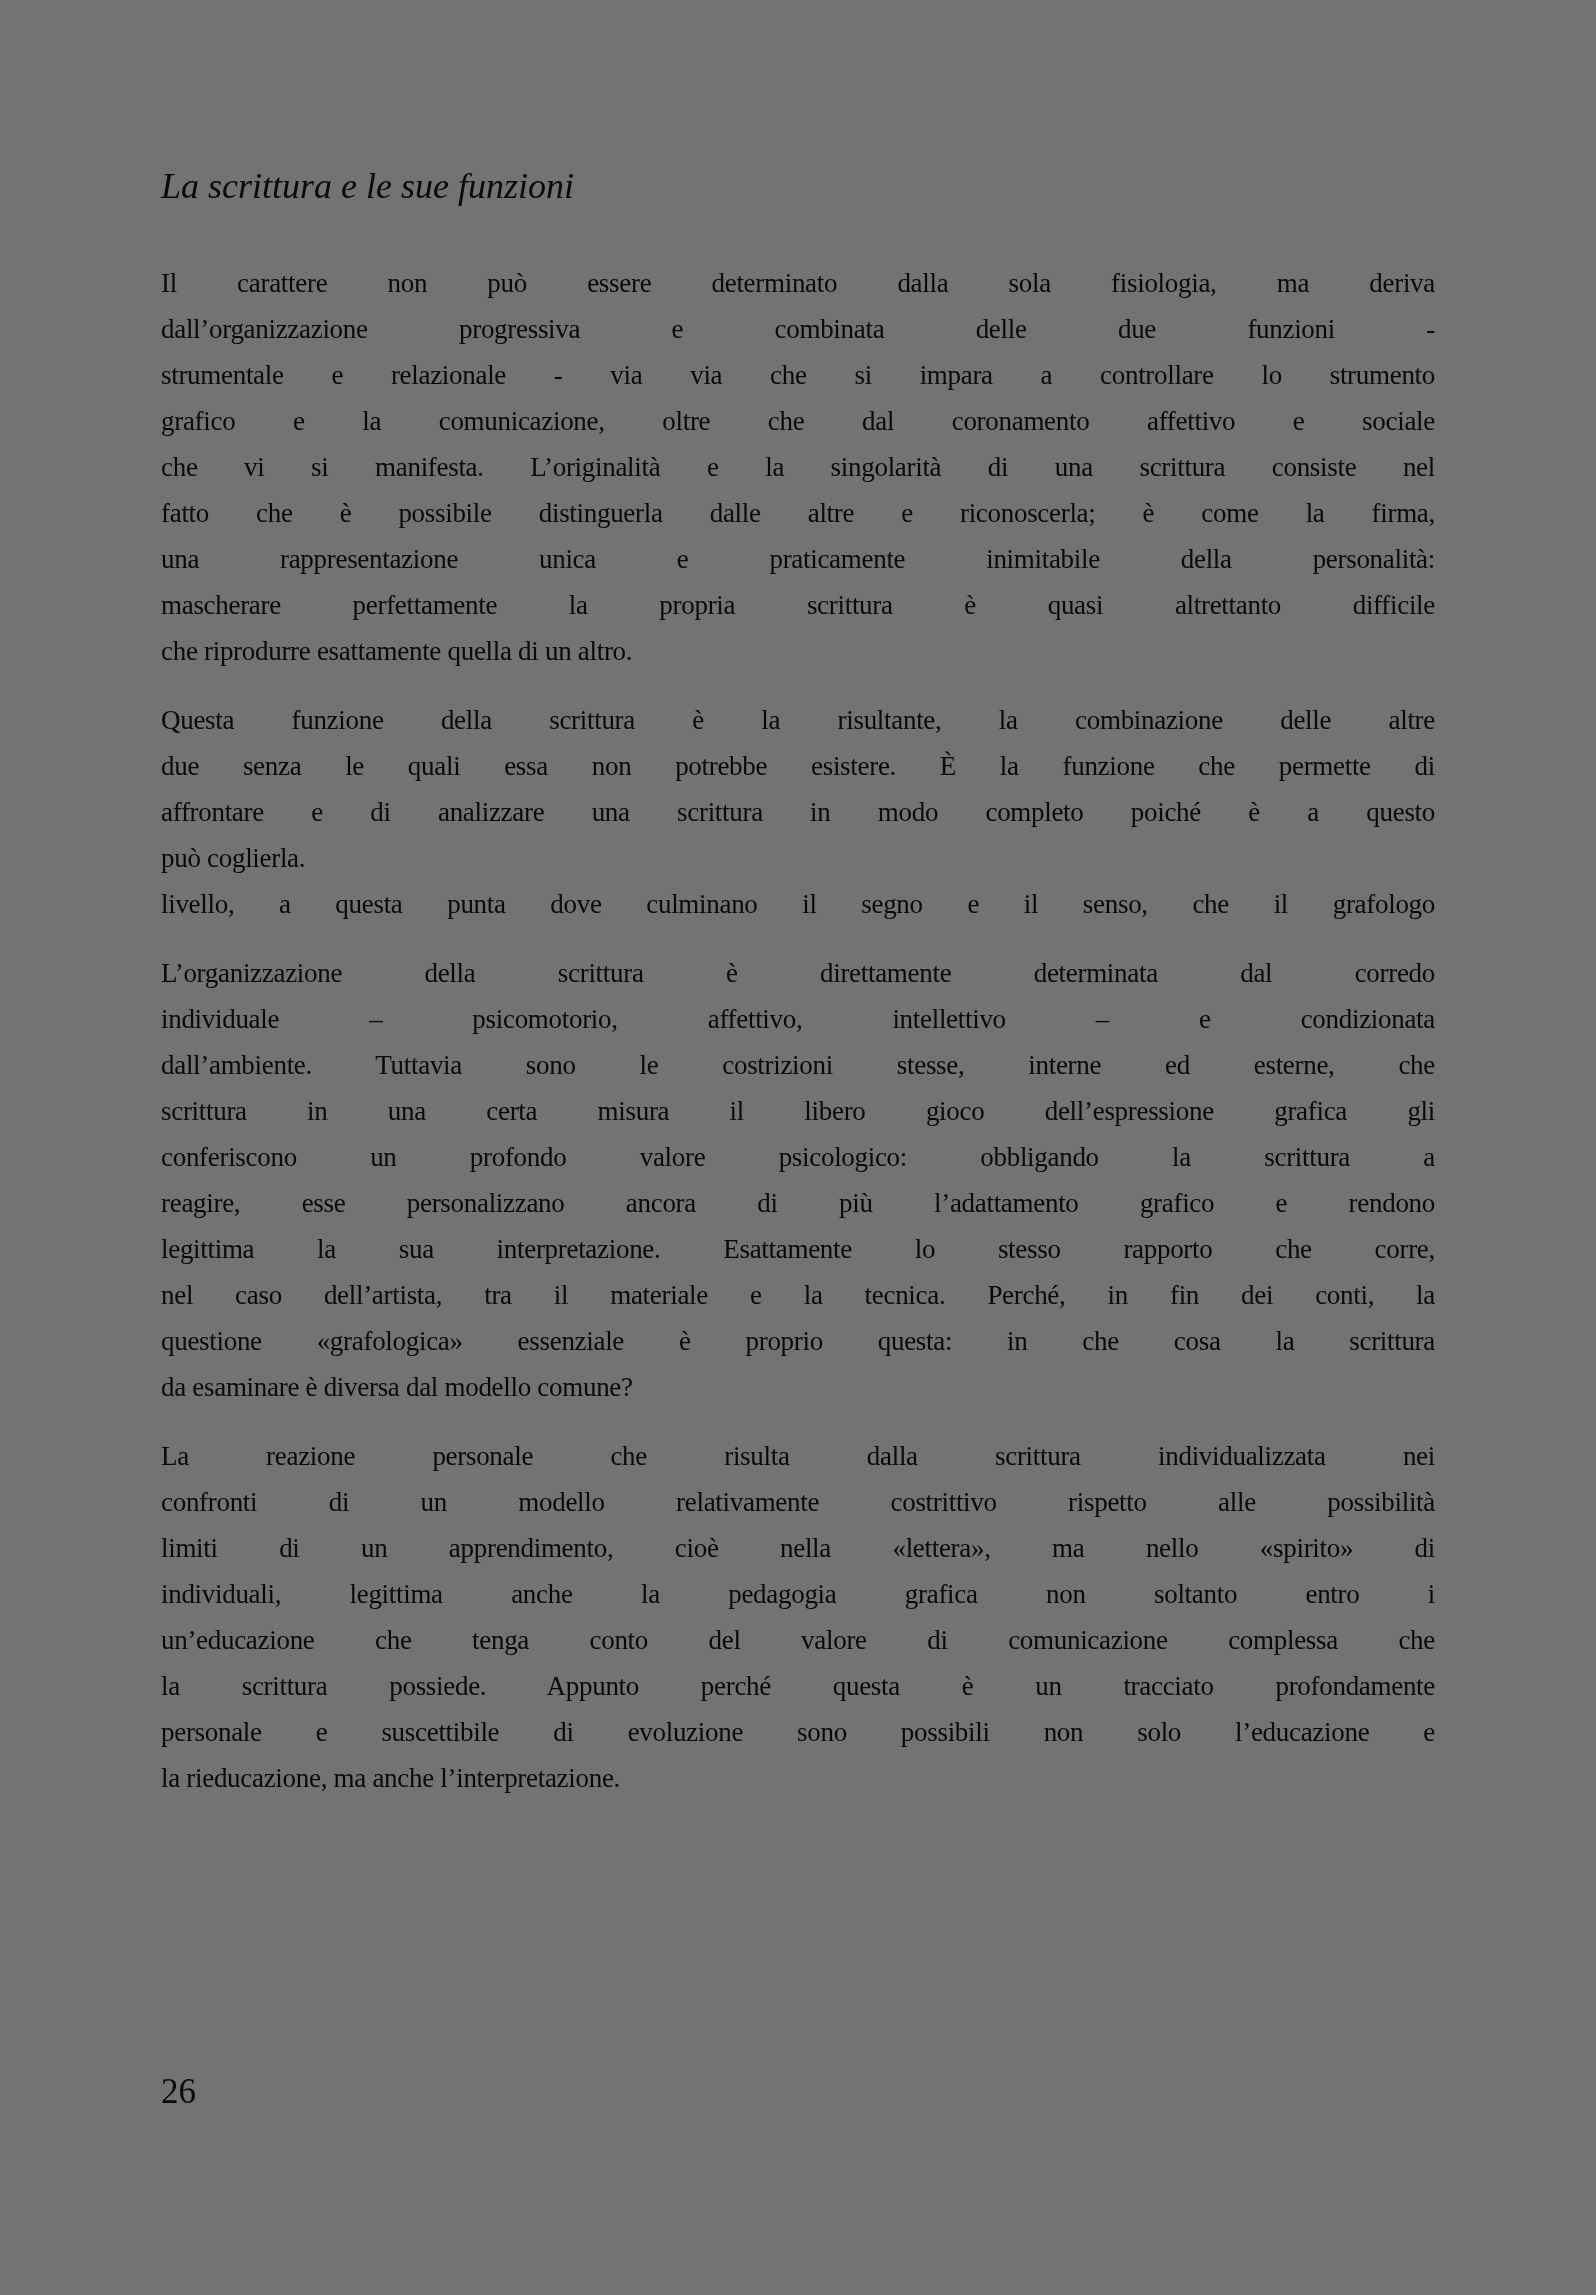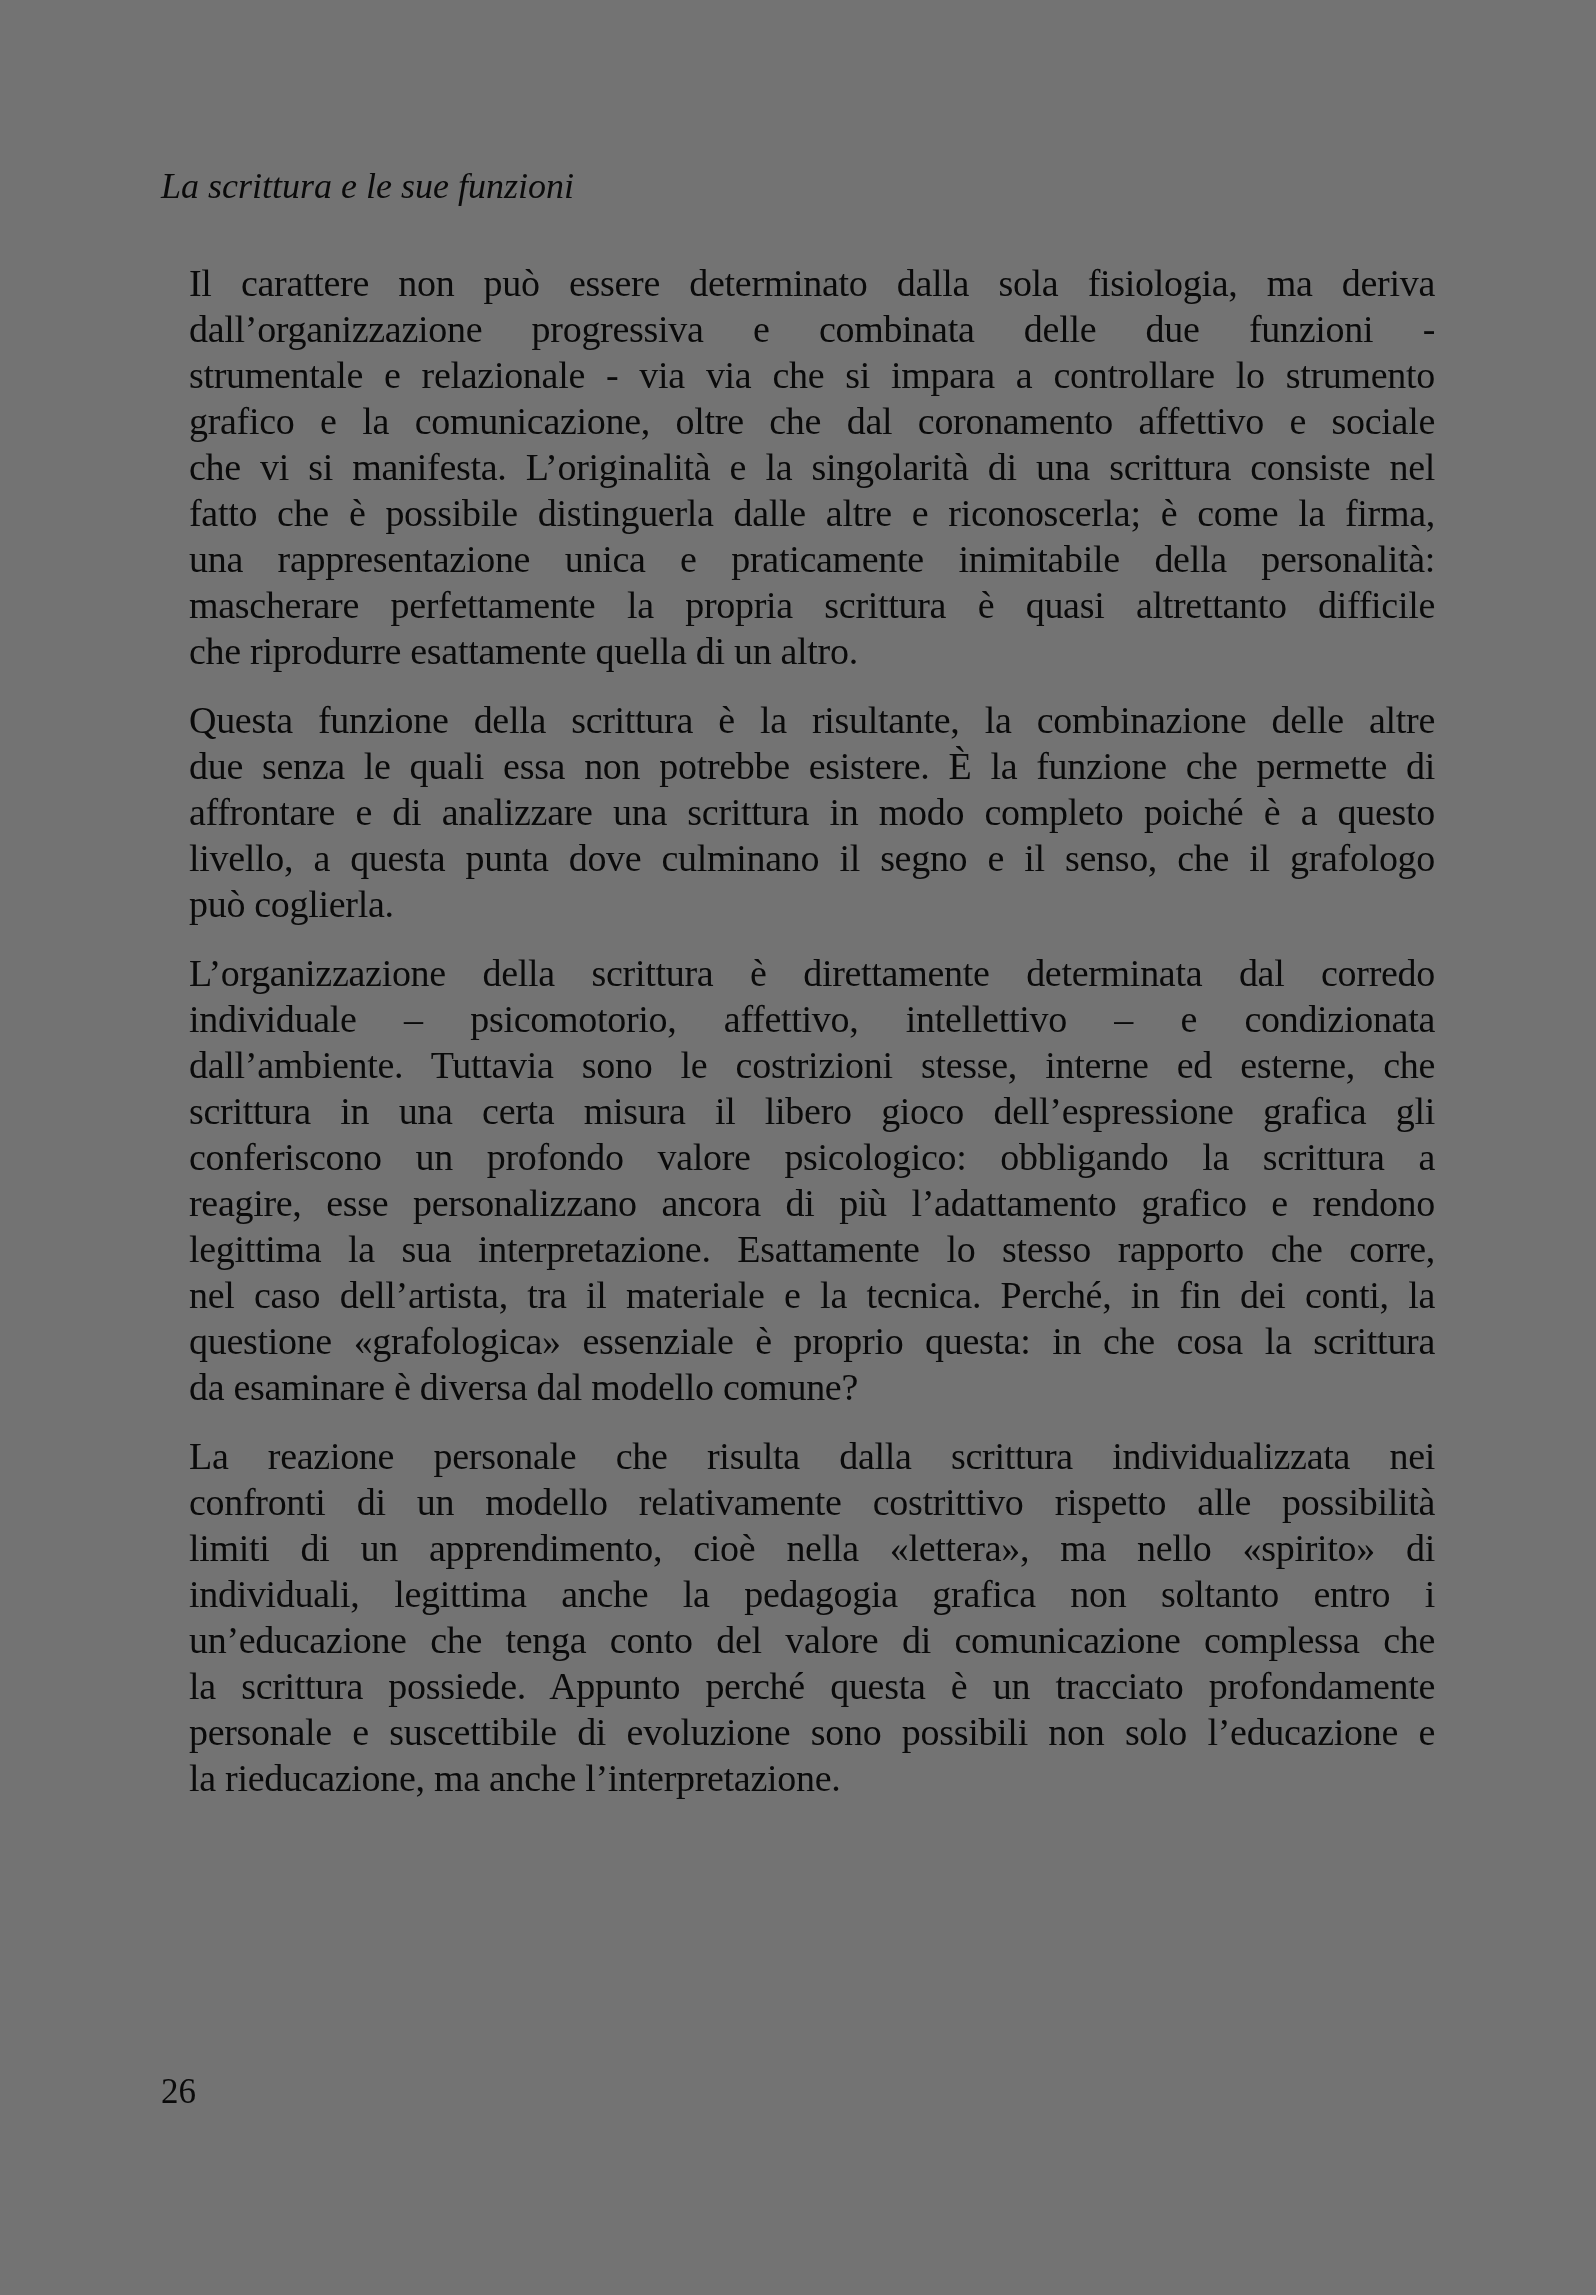--- a/index.html
+++ b/index.html
@@ -34,29 +34,28 @@
     margin-bottom: 51px;
     white-space: nowrap;
   }
   .para {
     margin: 0 0 23px 0;
   }
   .para:last-child {
     margin-bottom: 0;
   }
   .line {
-    font-size: 38px;
+    font-size: 27px;
     line-height: 46px;
     height: 46px;
     overflow: hidden;
     letter-spacing: -0.3px;
     text-align: justify;
     text-align-last: justify;
     text-justify: inter-word;
-    margin-left: 28px;
   }
   .line.last {
     text-align: left;
     text-align-last: left;
   }
   .page-number {
     position: absolute;
     left: 161px;
     top: 2069px;
     font-size: 35px;
@@ -78,22 +77,22 @@
           <div class="line">che vi si manifesta. L’originalità e la singolarità di una scrittura consiste nel</div>
           <div class="line">fatto che è possibile distinguerla dalle altre e riconoscerla; è come la firma,</div>
           <div class="line">una rappresentazione unica e praticamente inimitabile della personalità:</div>
           <div class="line">mascherare perfettamente la propria scrittura è quasi altrettanto difficile</div>
           <div class="line last">che riprodurre esattamente quella di un altro.</div>
         </div>
         <div class="para">
           <div class="line">Questa funzione della scrittura è la risultante, la combinazione delle altre</div>
           <div class="line">due senza le quali essa non potrebbe esistere. È la funzione che permette di</div>
           <div class="line">affrontare e di analizzare una scrittura in modo completo poiché è a questo</div>
+          <div class="line last">può coglierla.</div>
           <div class="line">livello, a questa punta dove culminano il segno e il senso, che il grafologo</div>
-          <div class="line last">può coglierla.</div>
         </div>
         <div class="para">
           <div class="line">L’organizzazione della scrittura è direttamente determinata dal corredo</div>
           <div class="line">individuale – psicomotorio, affettivo, intellettivo – e condizionata</div>
           <div class="line">dall’ambiente. Tuttavia sono le costrizioni stesse, interne ed esterne, che</div>
           <div class="line">scrittura in una certa misura il libero gioco dell’espressione grafica gli</div>
           <div class="line">conferiscono un profondo valore psicologico: obbligando la scrittura a</div>
           <div class="line">reagire, esse personalizzano ancora di più l’adattamento grafico e rendono</div>
           <div class="line">legittima la sua interpretazione. Esattamente lo stesso rapporto che corre,</div>
           <div class="line">nel caso dell’artista, tra il materiale e la tecnica. Perché, in fin dei conti, la</div>

